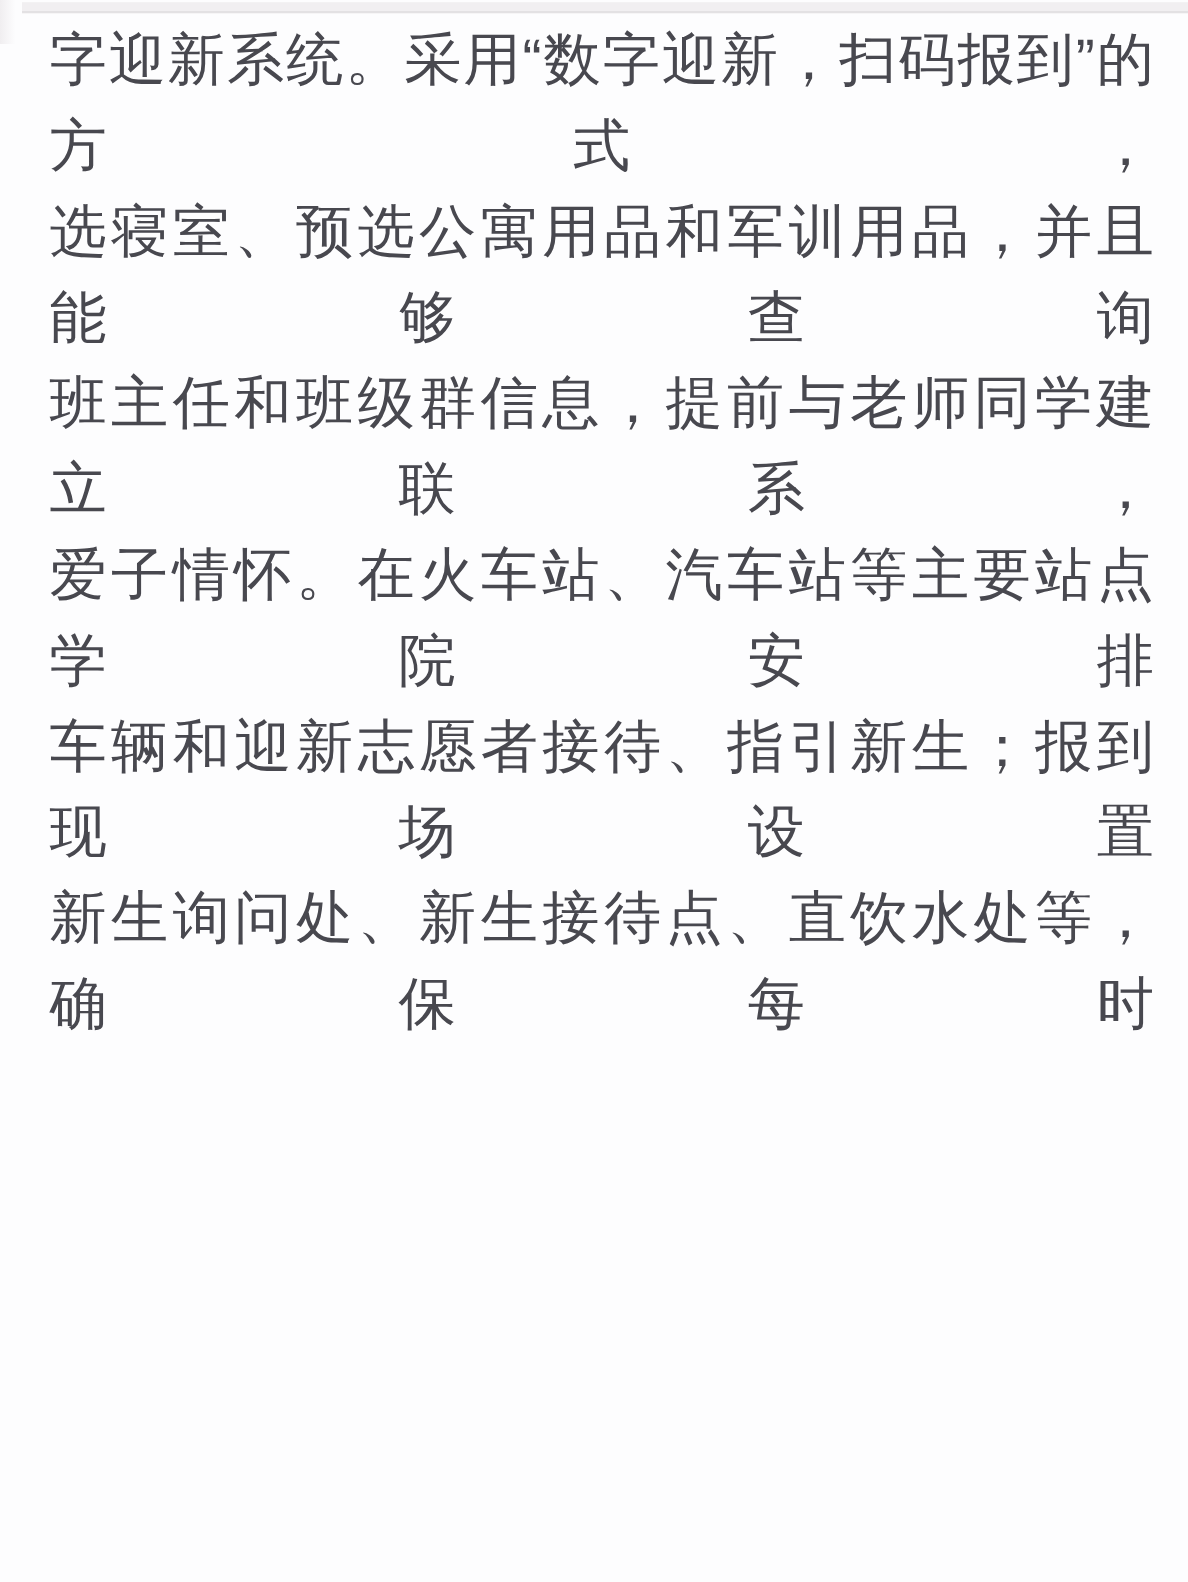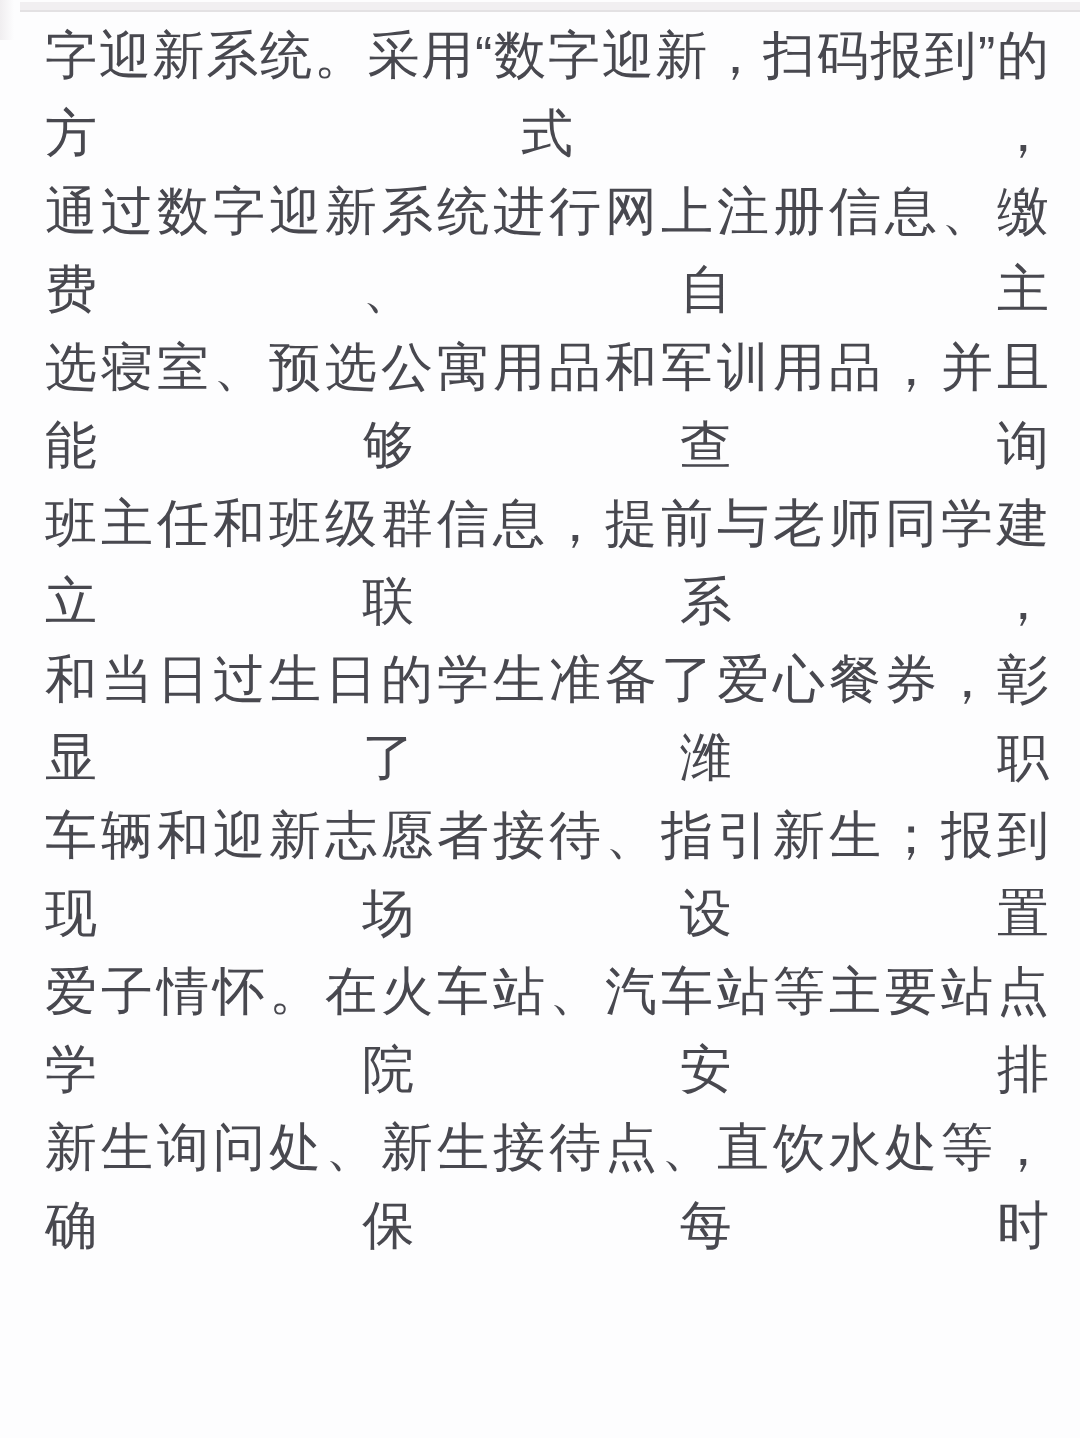--- a/index.html
+++ b/index.html
@@ -59,22 +59,20 @@
 </style>
 </head>
 <body>
 
 <div class="page">
   <div class="top-strip"></div>
   <div class="corner-shade"></div>
 
   <div class="doc">
     <div class="line">字迎新系统。采用“数字迎新，扫码报到”的方式，</div>
-    <div class="line">通过数字迎新系统进行网上注册信息、缴费、自主</div>
     <div class="line">选寝室、预选公寓用品和军训用品，并且能够查询</div>
     <div class="line">班主任和班级群信息，提前与老师同学建立联系，</div>
-    <div class="line">和当日过生日的学生准备了爱心餐券，彰显了潍职</div>
+    <div class="line">爱子情怀。在火车站、汽车站等主要站点学院安排</div>
     <div class="line">车辆和迎新志愿者接待、指引新生；报到现场设置</div>
-    <div class="line">爱子情怀。在火车站、汽车站等主要站点学院安排</div>
     <div class="line">新生询问处、新生接待点、直饮水处等，确保每时</div>
 
   </div>
 </div>
 
 </body></html>

